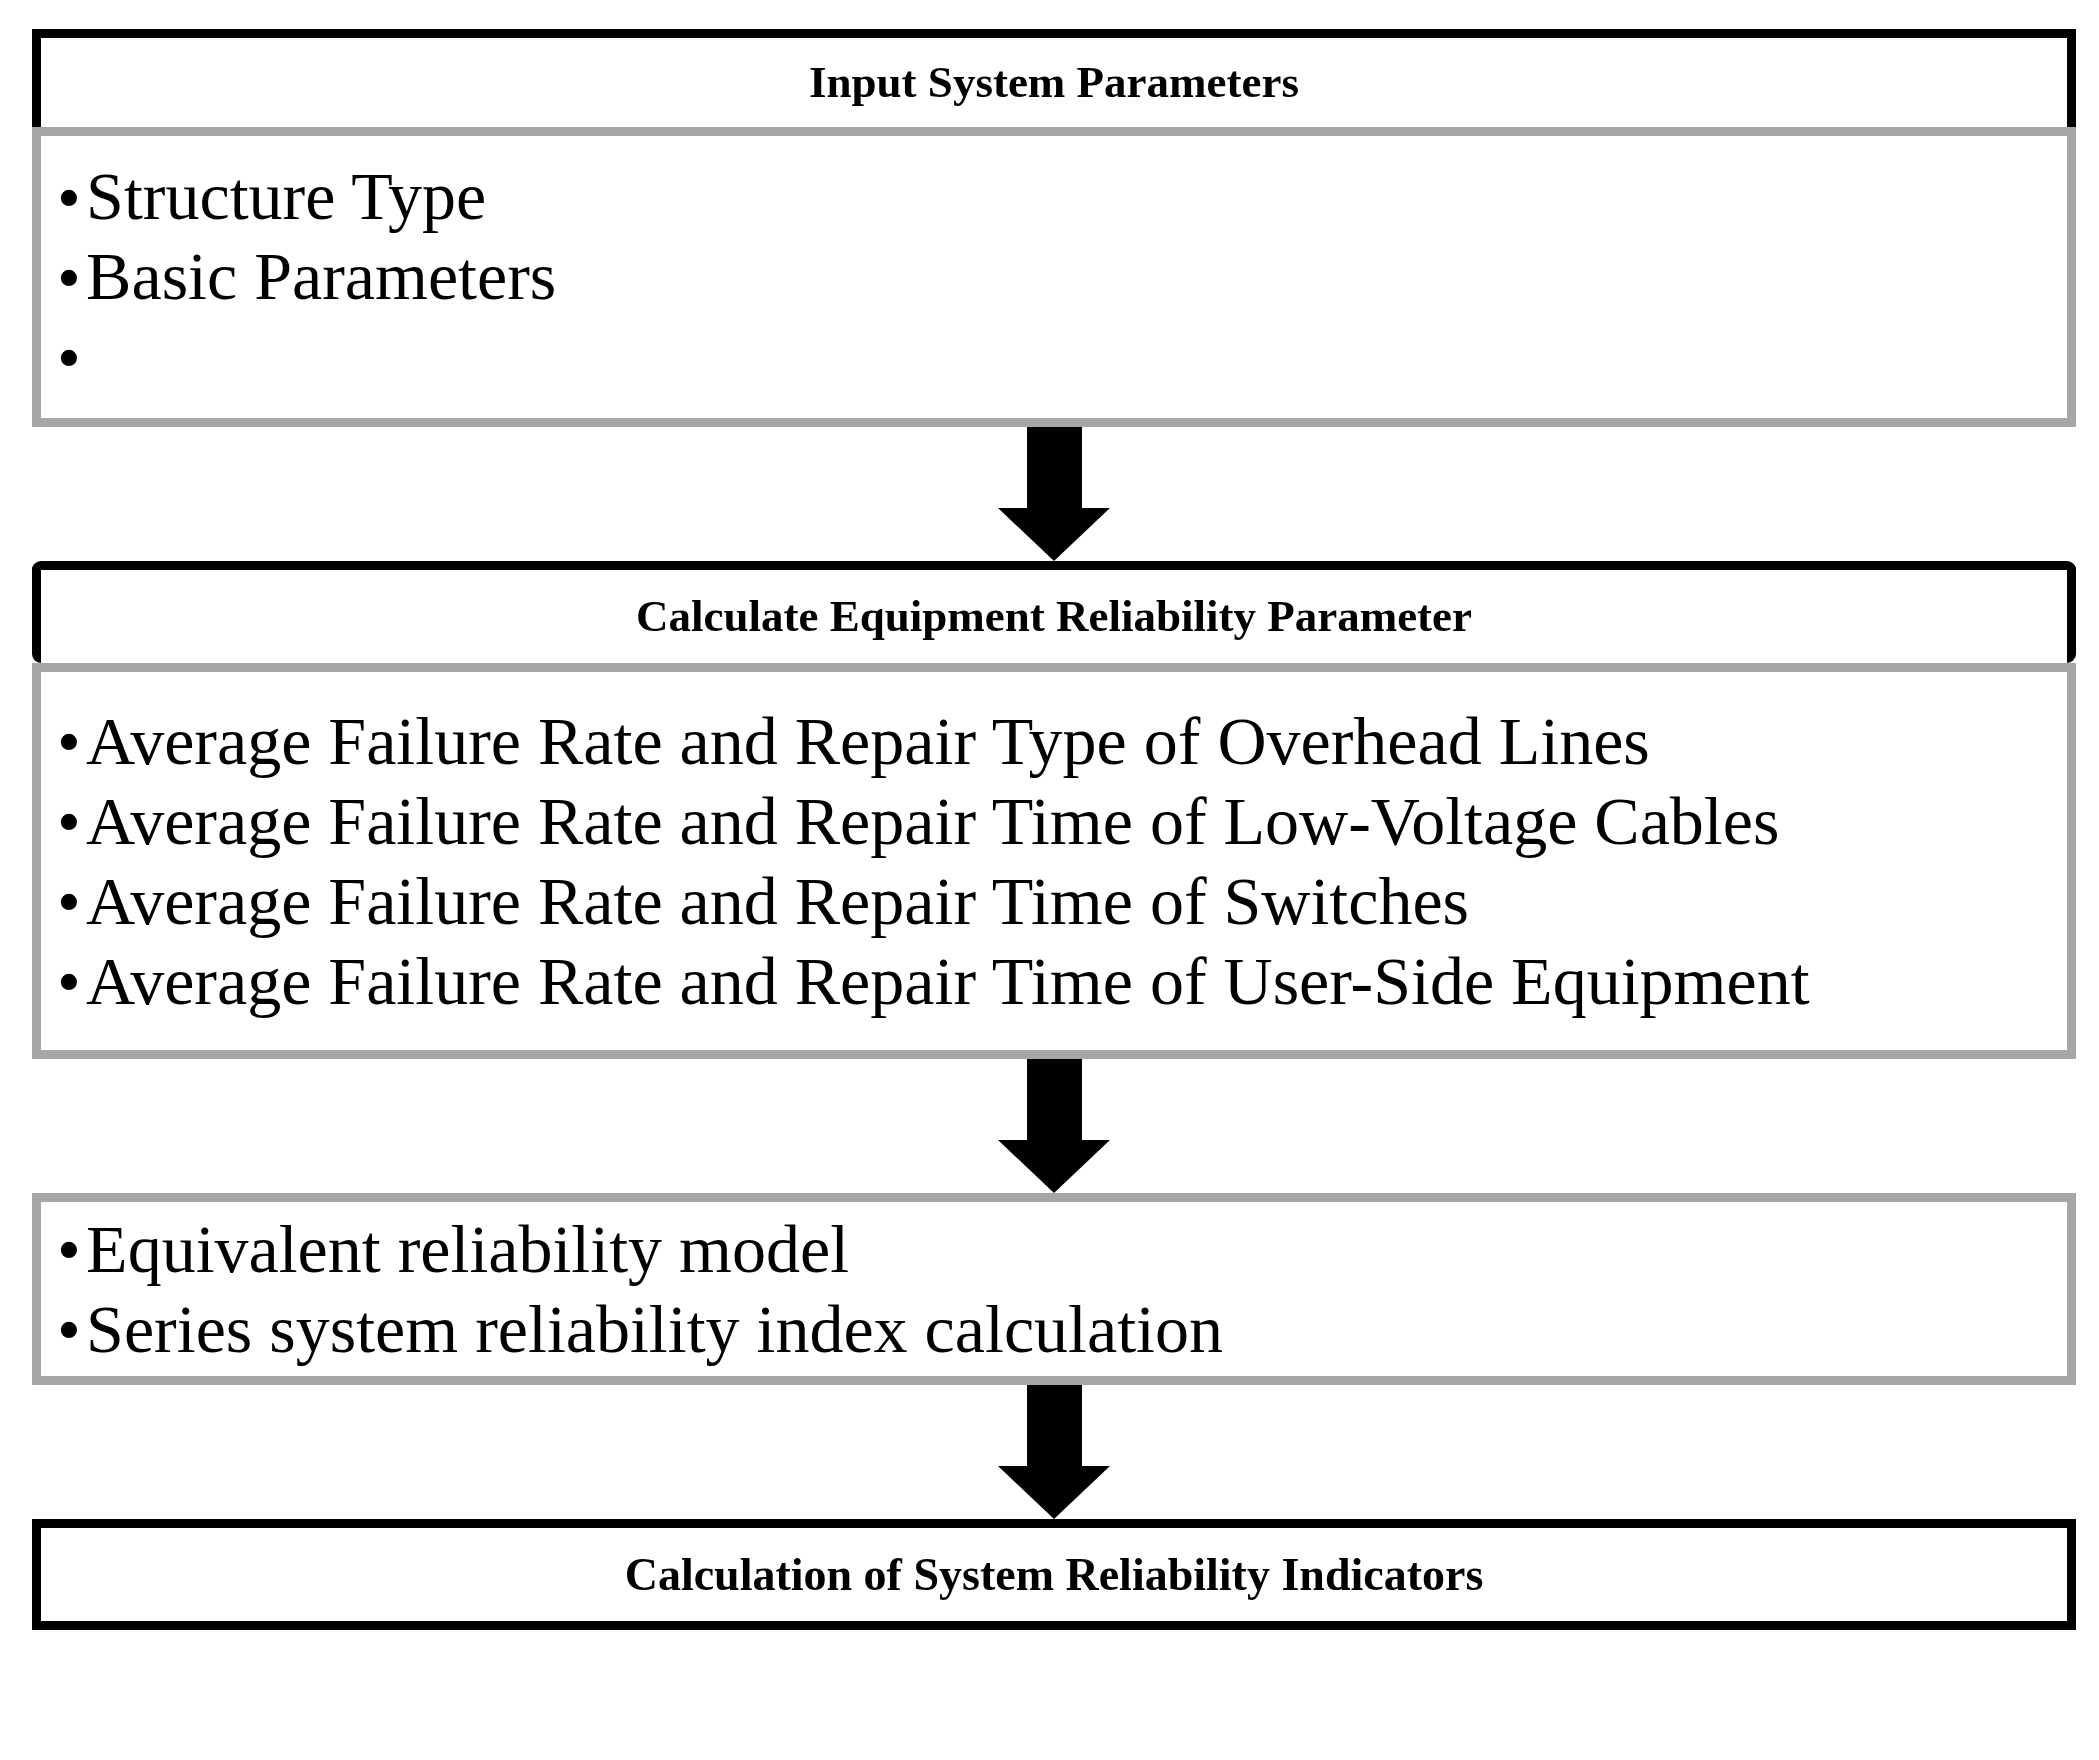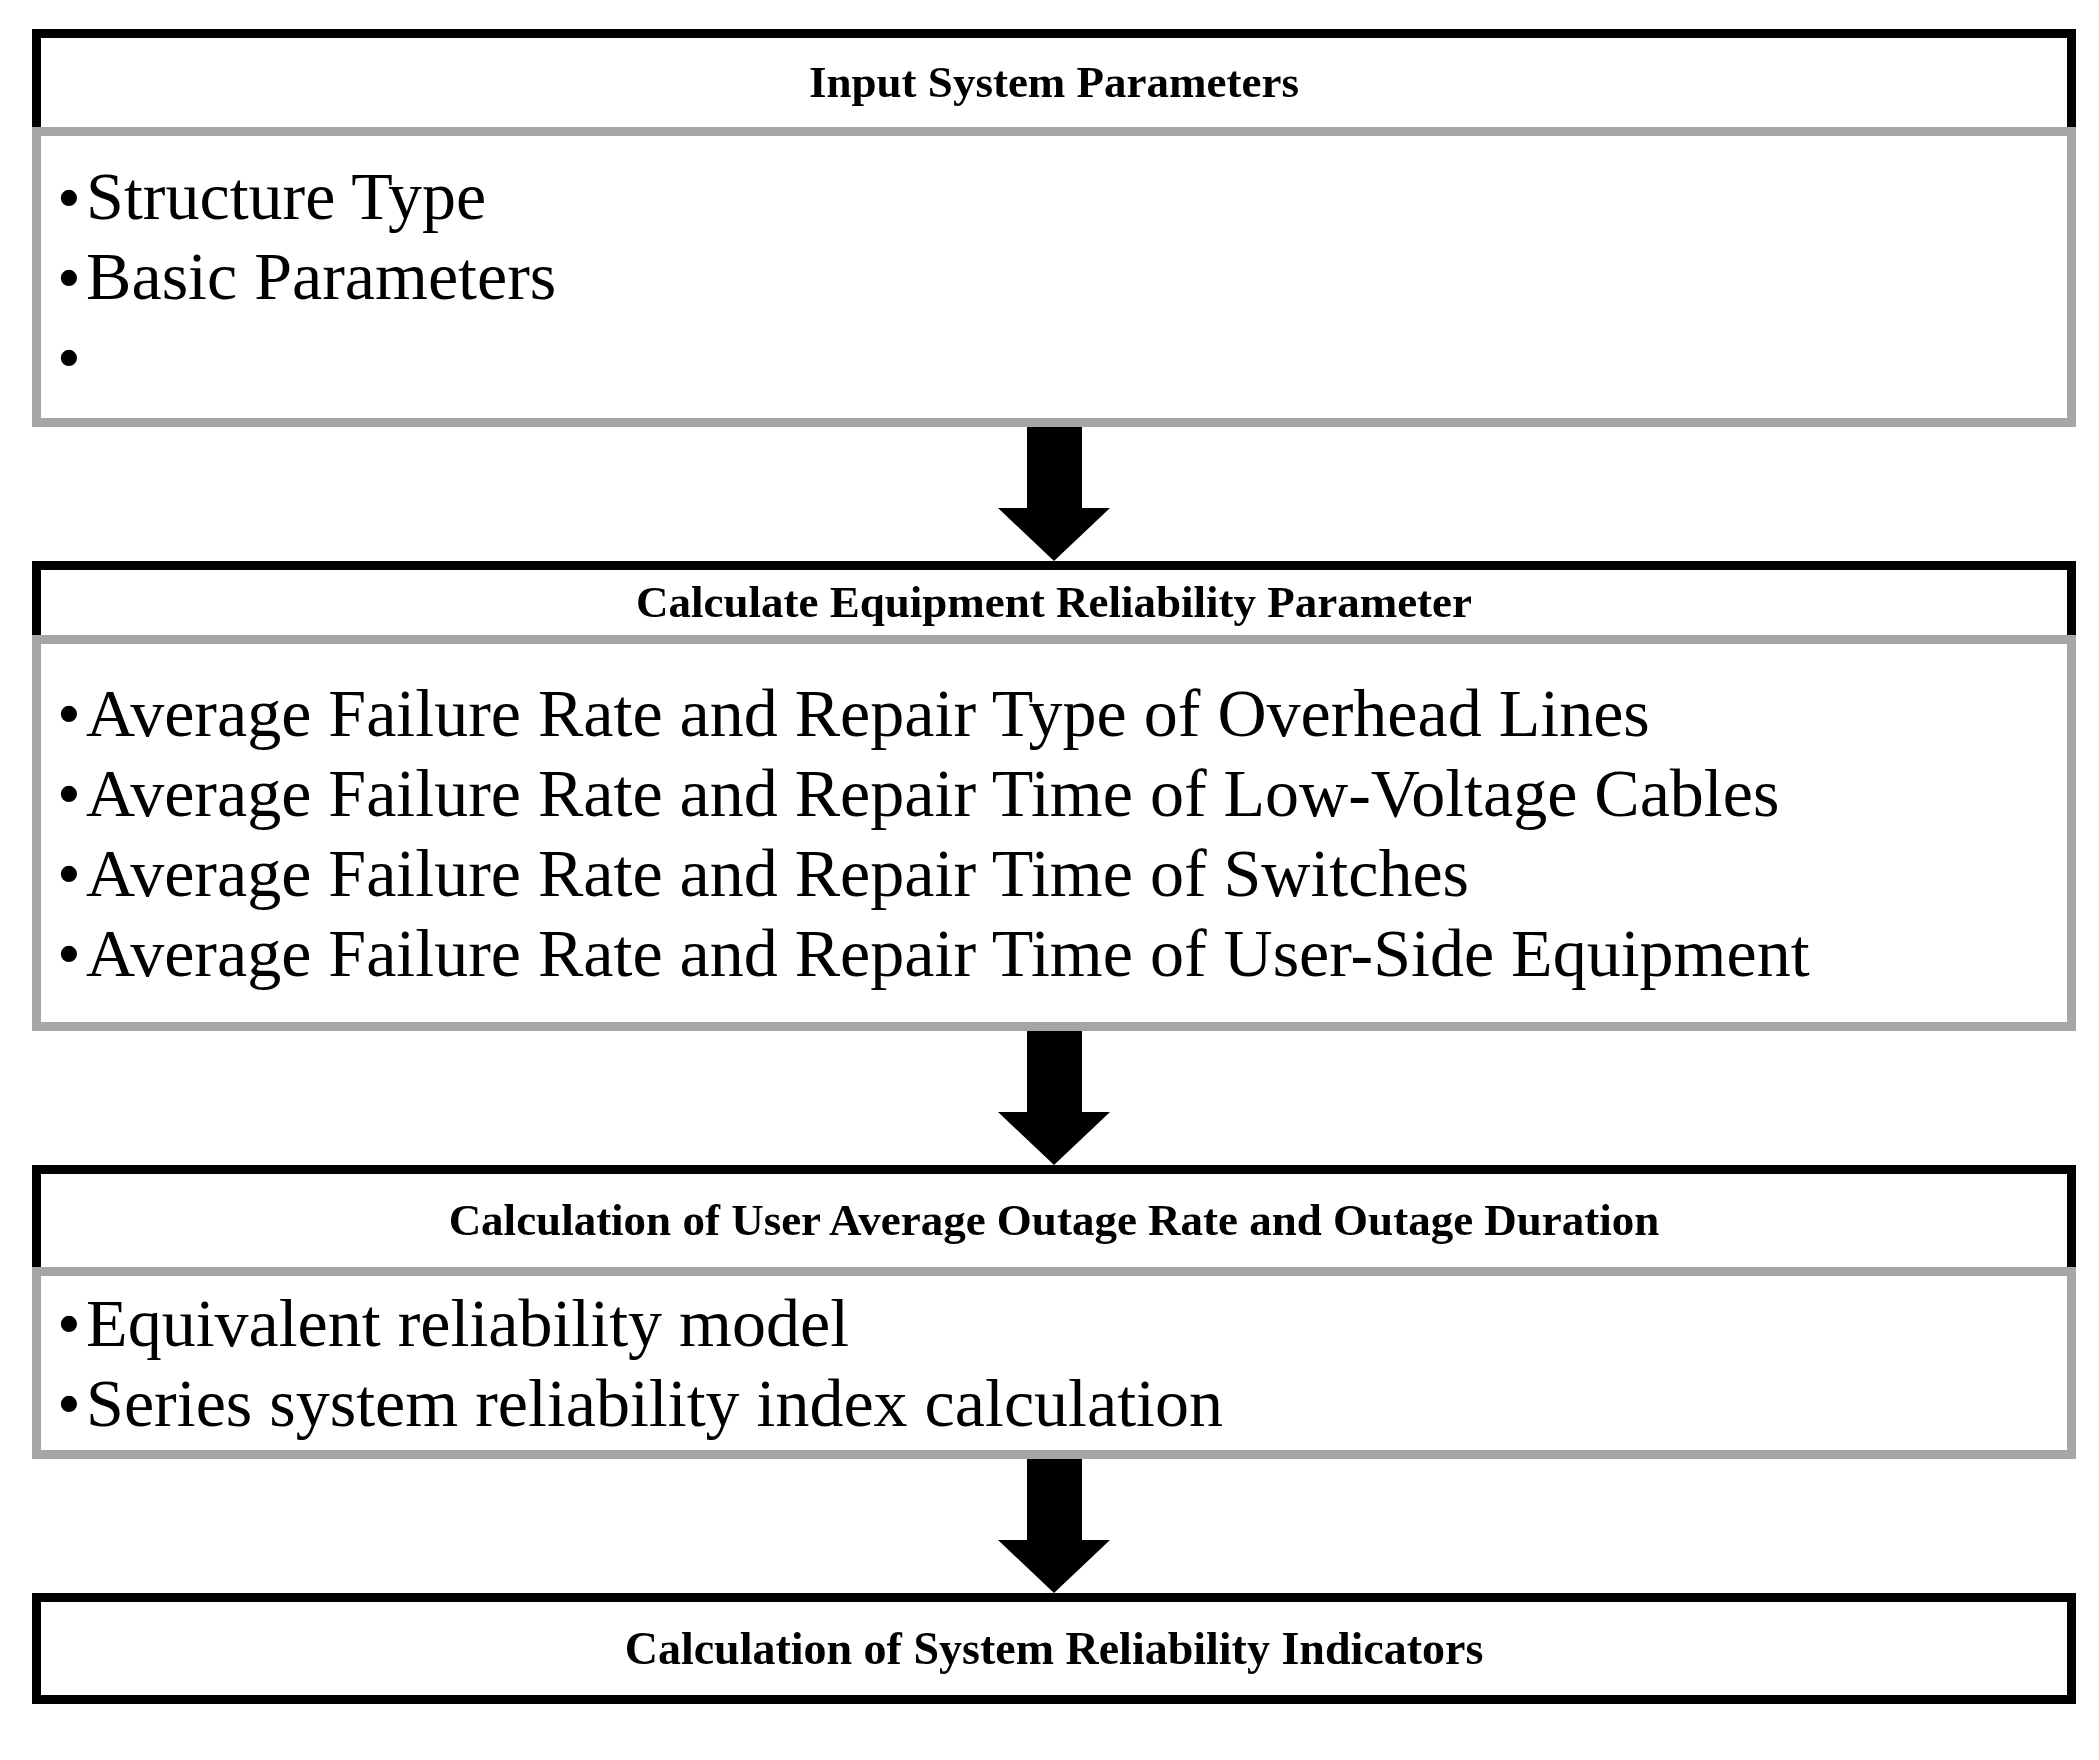--- a/index.html
+++ b/index.html
@@ -36,21 +36,21 @@
     display: flex;
     align-items: center;
     justify-content: center;
     font-weight: bold;
     font-size: 45px;
     line-height: 1;
     text-align: center;
     background: #ffffff;
   }
   .hdr-1 { height: 98px; }
-  .hdr-2 { height: 74px; }
+  .hdr-2 { height: 102px; border-radius: 9px; }
   .hdr-3 { height: 102px; }
   .bdy {
     box-sizing: border-box;
     border: 9px solid #a6a6a6;
     background: #ffffff;
     font-size: 68px;
   }
   .bdy-1 { padding: 21.4px 16px; }
   .bdy-2 { padding: 29px 16px; }
   .bdy-3 { padding: 7.1px 16px; }
@@ -145,23 +145,20 @@
         <span class="bullet">•</span>
         <span>Average Failure Rate and Repair Time of User-Side Equipment</span>
       </div>
     </div>
 
     <div class="arrow">
       <div class="shaft"></div>
       <div class="head"></div>
     </div>
 
-    <div class="hdr hdr-3">
-      <span>Calculation of User Average Outage Rate and Outage Duration</span>
-    </div>
     <div class="bdy bdy-3">
       <div class="line">
         <span class="bullet">•</span>
         <span>Equivalent reliability model</span>
       </div>
       <div class="line">
         <span class="bullet">•</span>
         <span>Series system reliability index calculation</span>
       </div>
     </div>

